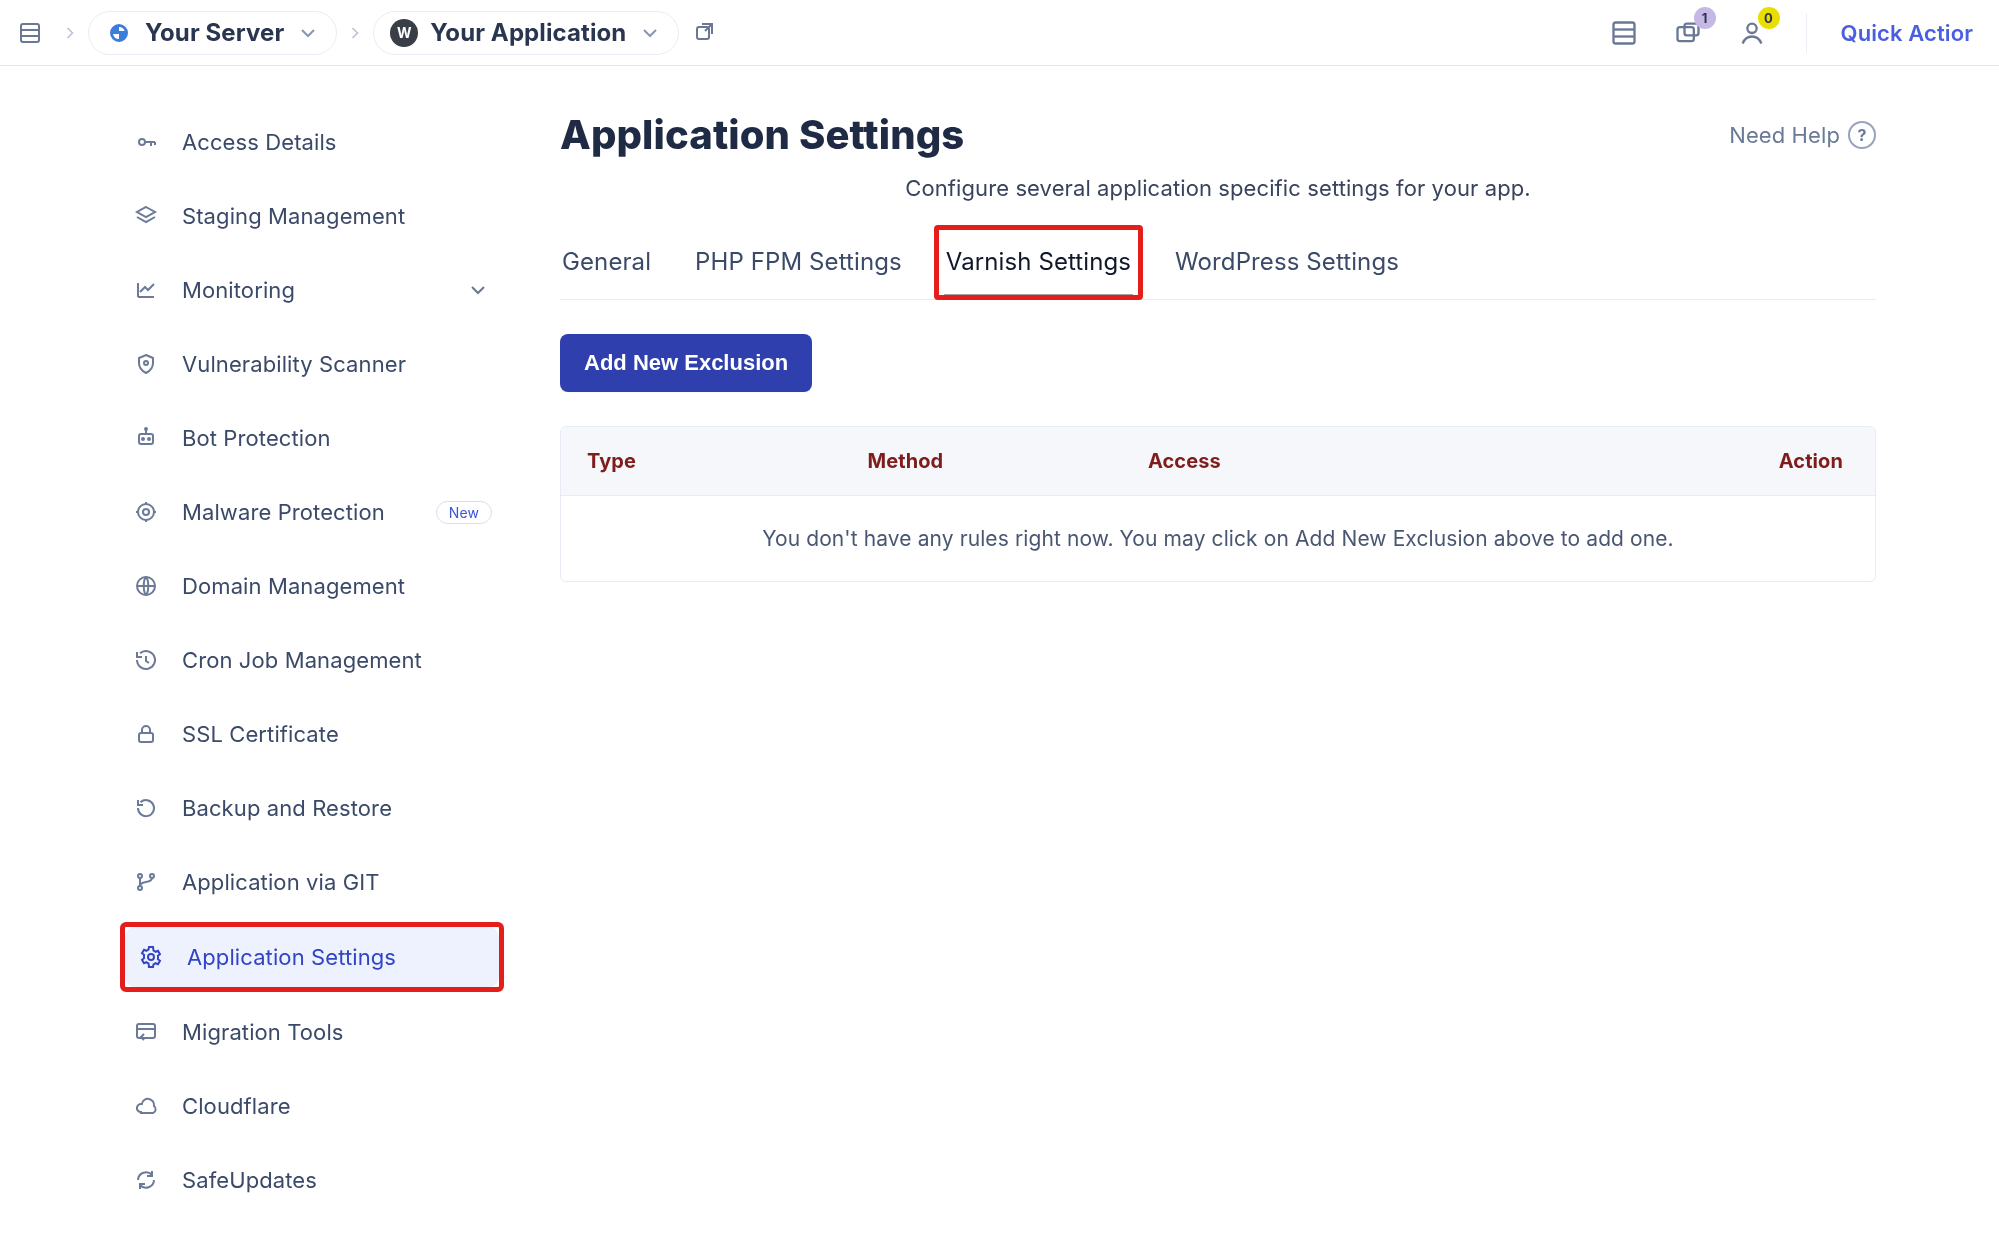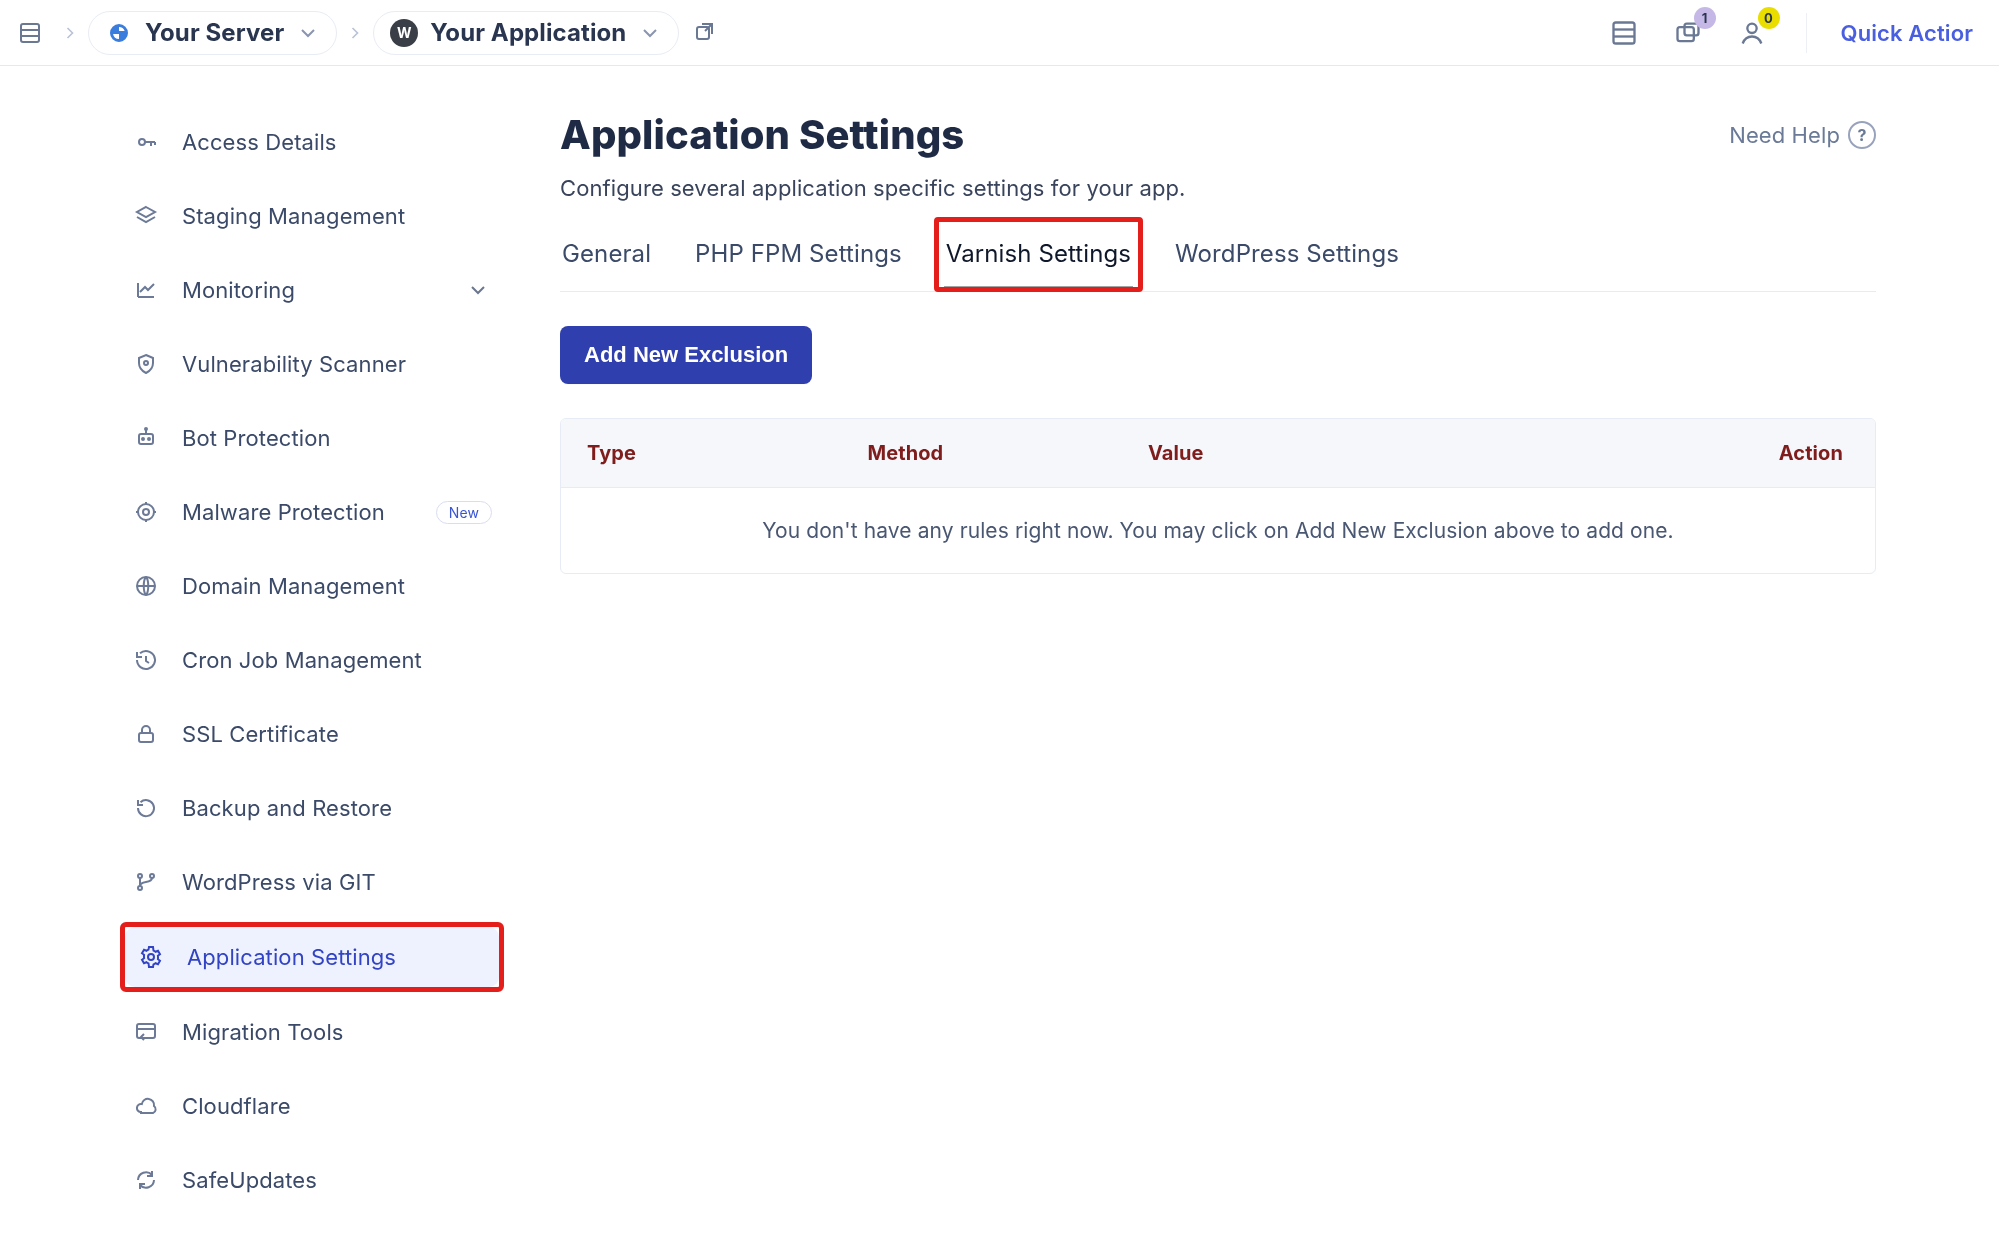--- a/index.html
+++ b/index.html
@@ -85,21 +85,21 @@
     border:5px solid var(--highlight);border-radius:6px;padding:0;margin-top:10px;margin-bottom:10px;
   }
   .sect-gap{height:14px;}
 
   
   .main{flex:1;padding:44px 64px 40px 40px;max-width:1420px;}
   .title-row{display:flex;align-items:center;gap:20px;}
   .title{font-size:40px;font-weight:800;color:#1f2a44;margin:0;}
   .help{margin-left:auto;display:flex;align-items:center;gap:8px;color:#6a7a97;font-size:22px;}
   .help .q{width:28px;height:28px;border:2px solid #97a3bd;border-radius:50%;display:flex;align-items:center;justify-content:center;font-weight:700;color:#6a7a97;font-size:16px;}
-  .subtitle{color:#39445c;font-size:22px;margin:16px 0 24px;}
+  .subtitle{color:#39445c;font-size:22px;margin:16px 0 32px;text-align:center;}
 
   .tabs{display:flex;gap:40px;border-bottom:1px solid var(--line2);margin-top:10px;}
   .tab{padding:14px 2px 18px;font-size:24px;color:#3b4a68;position:relative;}
   .tab.active{color:#0f172a;border-bottom:6px solid #a3a3a3;margin-bottom:-1px;}
   .tab-hl{position:absolute;inset:-8px -10px -6px -10px;border:5px solid var(--highlight);border-radius:4px;pointer-events:none;}
 
   .toolbar{margin-top:34px;}
   .btn-primary{
     background:#2f3fad;color:#fff;padding:16px 24px;border-radius:8px;font-size:22px;font-weight:600;border:none;display:inline-flex;align-items:center;justify-content:center;
     box-shadow:0 1px 0 rgba(0,0,0,.02);
@@ -330,21 +330,21 @@
     <div class="s-item">
       <span class="s-ico">
         <svg class="svg" viewBox="0 0 24 24" fill="none" stroke="currentColor" stroke-width="2">
             <circle cx="6" cy="6" r="2"></circle>
             <circle cx="6" cy="18" r="2"></circle>
             <circle cx="18" cy="6" r="2"></circle>
             <path d="M6 8v8"></path>
             <path d="M18 8c0 6-12 2-12 8"></path>
           </svg>
       </span>
-      <span>WordPress via GIT</span>
+      <span>Application via GIT</span>
     </div>
 
     <div class="hl-box">
       <div class="s-item active">
         <span class="s-ico">
           <svg class="svg" viewBox="0 0 24 24" fill="none" stroke="currentColor" stroke-width="2">
               <circle cx="12" cy="12" r="3"></circle>
               <path d="M19 12a7 7 0 0 0-.1-1.2l2.1-1.6-2-3.4-2.5 1a7 7 0 0 0-2-1.2L14 2h-4l-.5 2.6a7 7 0 0 0-2 1.2l-2.5-1-2 3.4 2.1 1.6A7 7 0 0 0 5 12c0 .4 0 .8.1 1.2L3 14.8l2 3.4 2.5-1a7 7 0 0 0 2 1.2L10 22h4l.5-2.6a7 7 0 0 0 2-1.2l2.5 1 2-3.4-2.1-1.6c.1-.4.1-.8.1-1.2z"></path>
             </svg>
         </span>
@@ -409,19 +409,19 @@
     </div>
 
     <div class="toolbar">
       <button class="btn-primary">Add New Exclusion</button>
     </div>
 
     <div class="table">
       <div class="thead">
         <div>Type</div>
         <div>Method</div>
-        <div>Value</div>
+        <div>Access</div>
         <div class="th-action">Action</div>
       </div>
       <div class="tempty">You don't have any rules right now. You may click on Add New Exclusion above to add one.</div>
     </div>
   </main>
 </div>
 
 </body></html>

